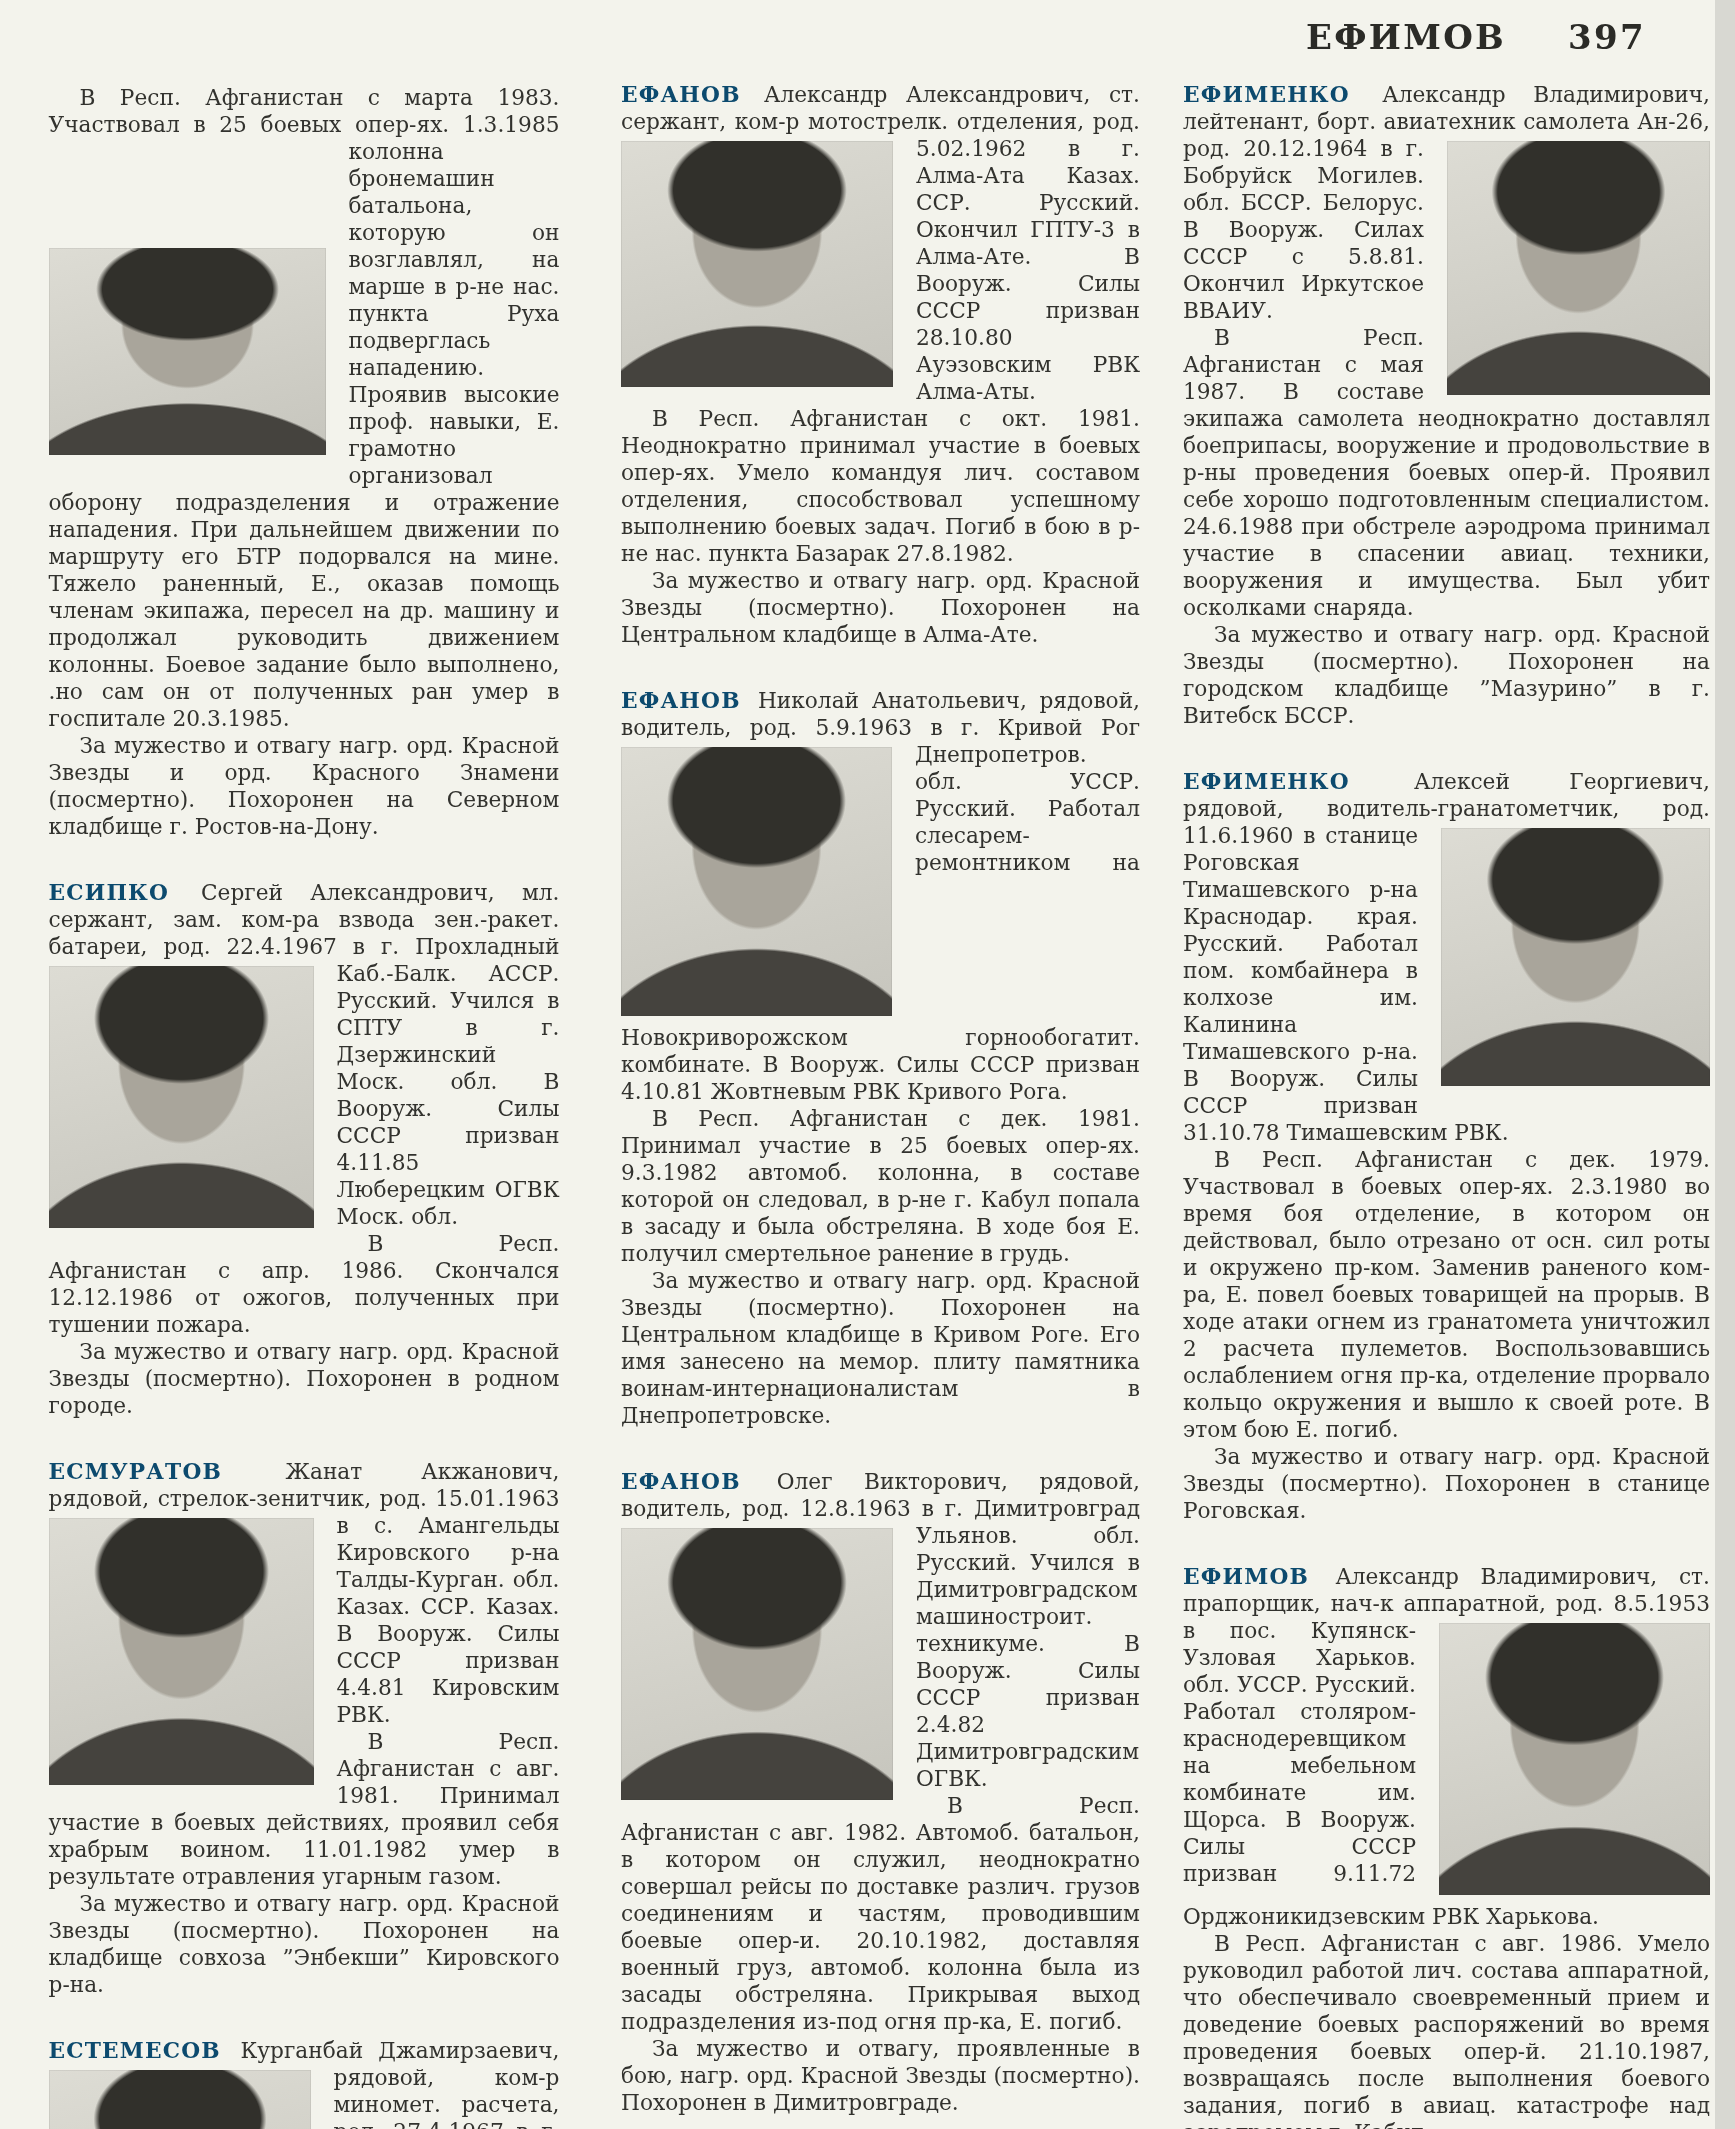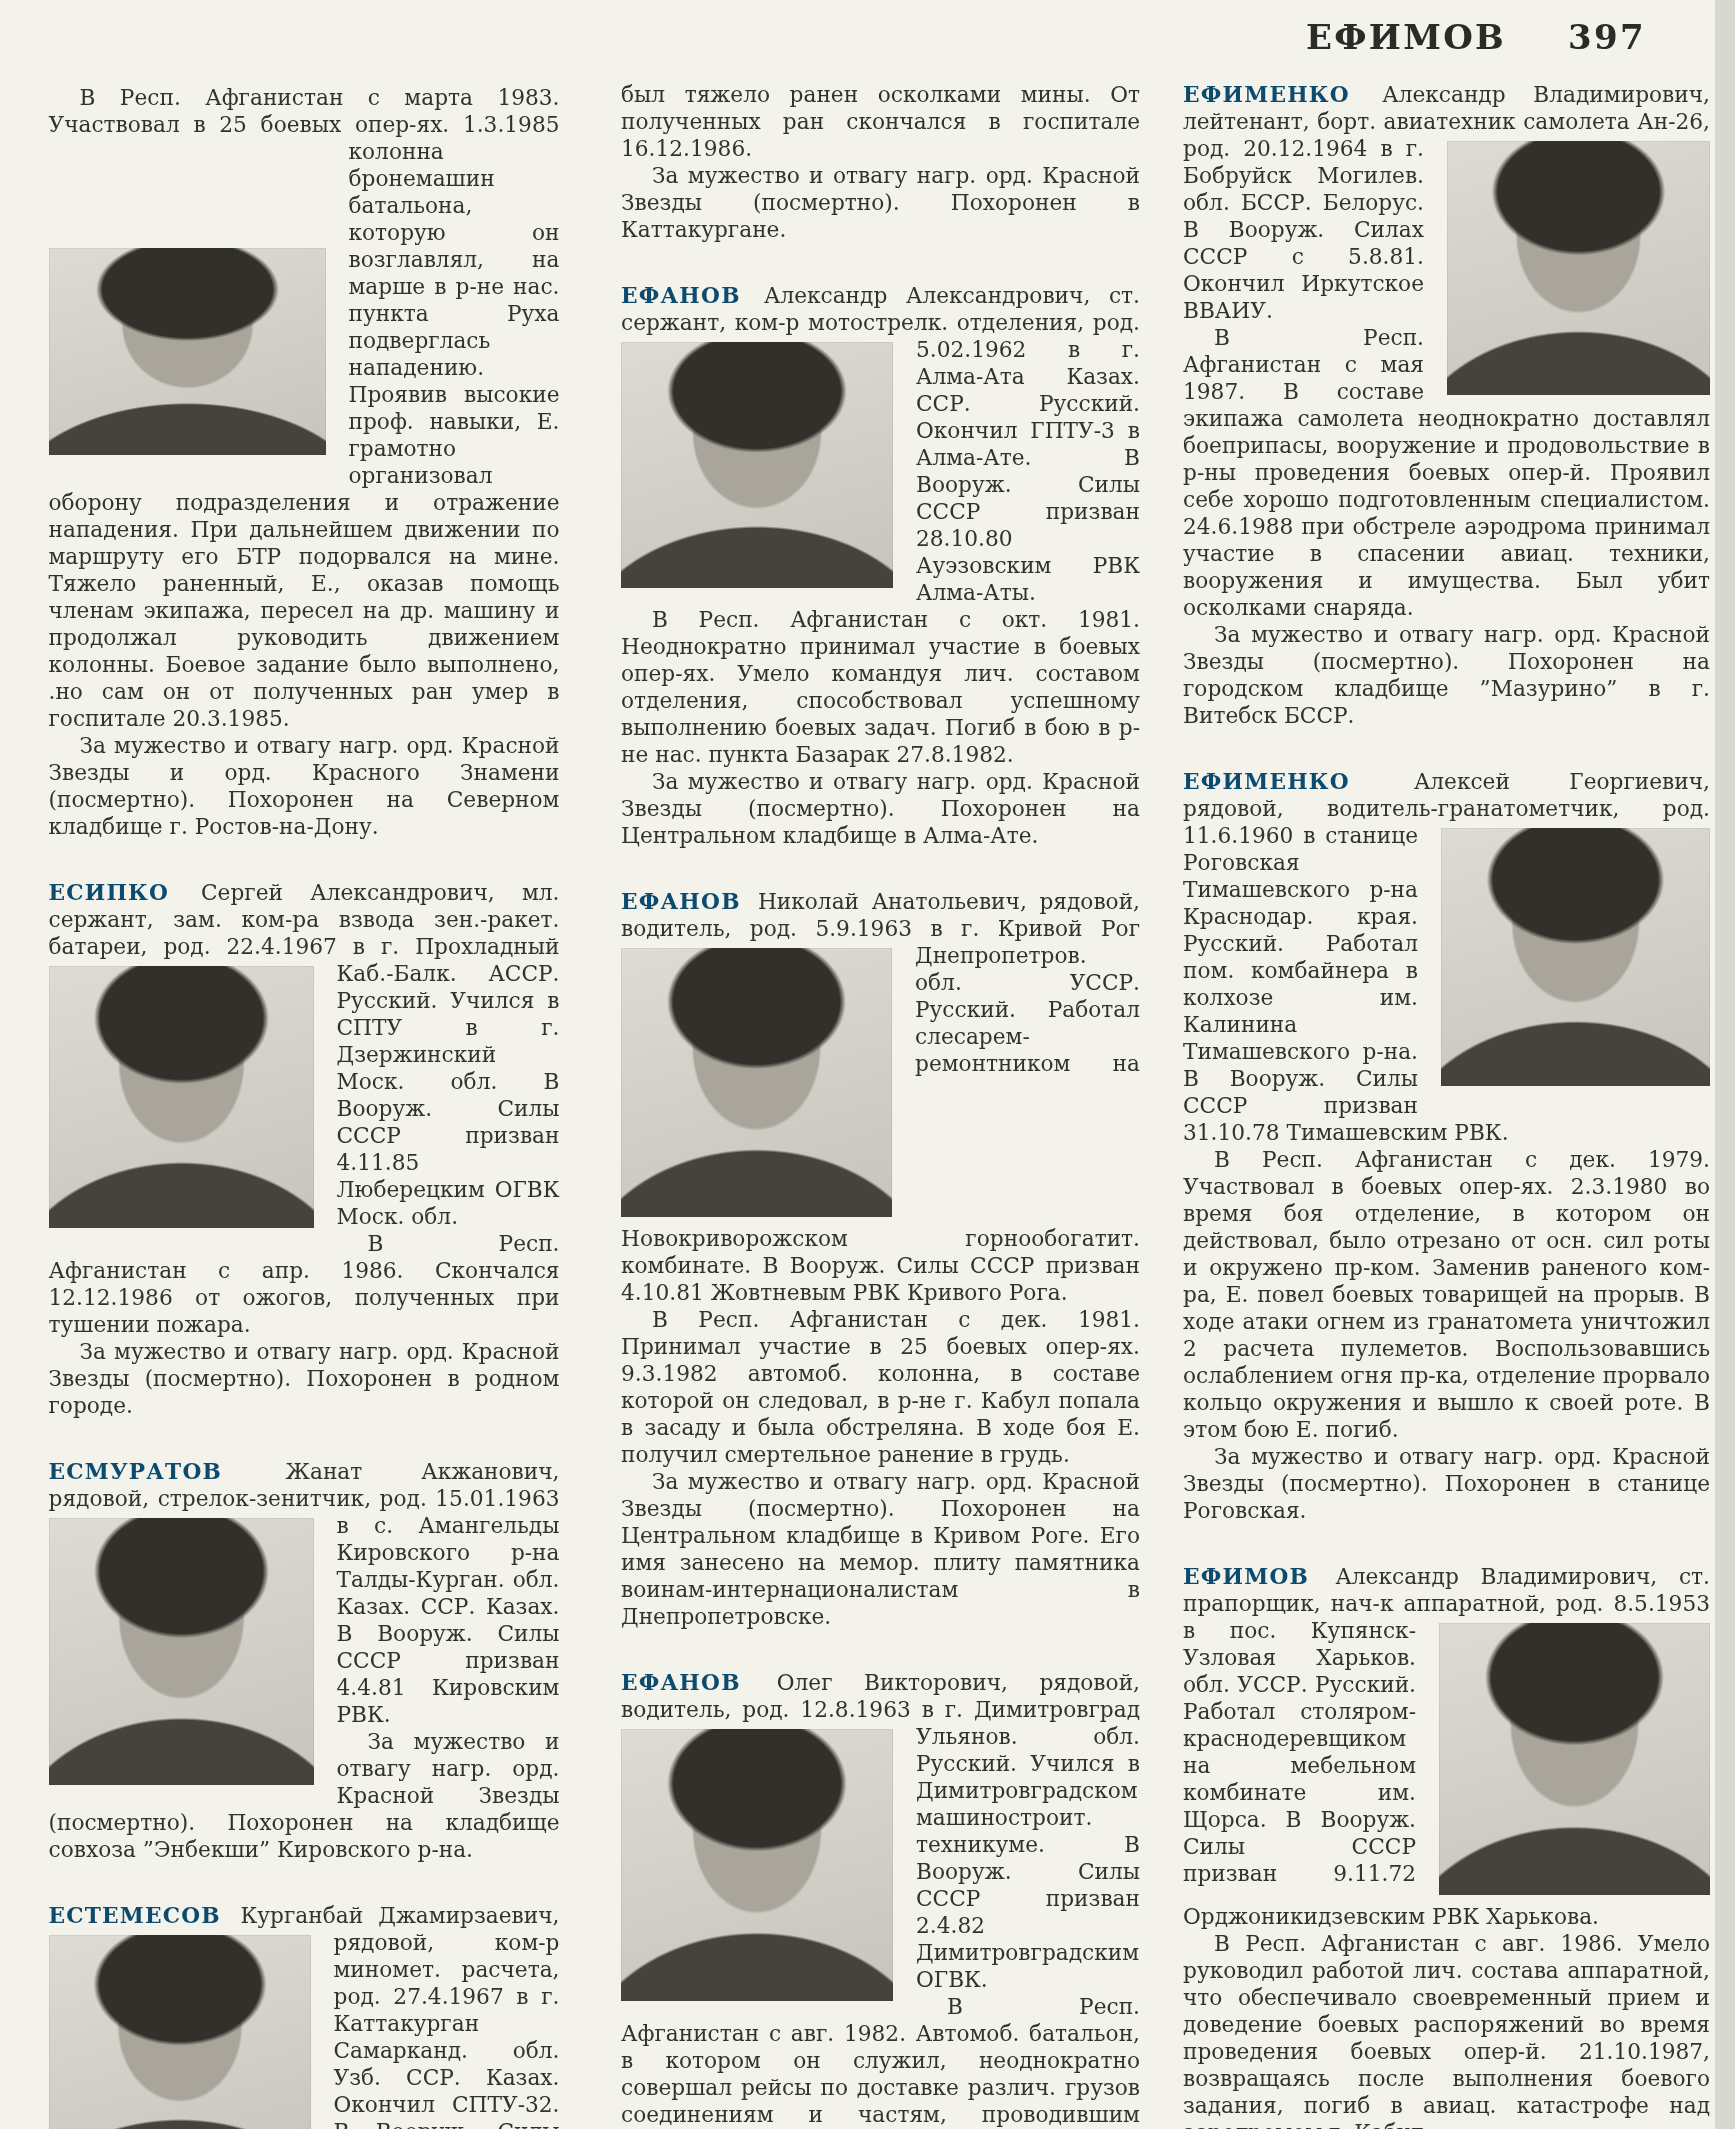--- a/index.html
+++ b/index.html
@@ -71,41 +71,38 @@
       <div class="p indent">За мужество и отвагу нагр. орд. Красной Звезды (посмертно). Похоронен в родном городе.</div>
     </article>
 
     <article class="entry">
       <div class="p">
         <span class="surname">ЕСМУРАТОВ</span>
         <span>Жанат Акжанович, рядовой, стрелок-зенитчик, род. 15.01.1963 в с.</span>
         <div class="photo left" style="width:265px;height:267px;"></div>
         <span>Амангельды Кировского р-на Талды-Курган. обл. Казах. ССР. Казах. В Вооруж. Силы СССР призван 4.4.81 Кировским РВК.</span>
       </div>
+      <div class="p indent">В Респ. Афганистан с авг. 1981. Принимал участие в боевых действиях, проявил себя храбрым воином. 11.01.1982 умер в результате отравления угарным газом.</div>
       <div class="p indent">За мужество и отвагу нагр. орд. Красной Звезды (посмертно). Похоронен на кладбище совхоза ”Энбекши” Кировского р-на.</div>
     </article>
 
     <article class="entry">
       <div class="p">
         <span class="surname">ЕСТЕМЕСОВ</span>
         <span>Курганбай Джамирзаевич,</span>
         <div class="photo left" style="width:262px;height:246px;"></div>
         <span>рядовой, ком-р миномет. расчета, род. 27.4.1967 в г. Каттакурган Самарканд. обл. Узб. ССР. Казах. Окончил СПТУ-32. В Вооруж. Силы СССР призван 29.10.85 Каттакурганским ОГВК.</span>
       </div>
 
     </article>
 
   </div>
 
   <div class="col col-2">
 
-    <article class="entry">
-      <div class="p">был тяжело ранен осколками мины. От полученных ран скончался в госпитале 16.12.1986.</div>
-      <div class="p indent">За мужество и отвагу нагр. орд. Красной Звезды (посмертно). Похоронен в Каттакургане.</div>
-    </article>
 
     <article class="entry">
       <div class="p">
         <span class="surname">ЕФАНОВ</span>
         <span>Александр Александрович, ст. сержант, ком-р мотострелк. отделения,</span>
         <div class="photo left" style="width:272px;height:246px;"></div>
         <span>род. 5.02.1962 в г. Алма-Ата Казах. ССР. Русский. Окончил ГПТУ-3 в Алма-Ате. В Вооруж. Силы СССР призван 28.10.80 Ауэзовским РВК Алма-Аты.</span>
       </div>
       <div class="p indent">В Респ. Афганистан с окт. 1981. Неоднократно принимал участие в боевых опер-ях. Умело командуя лич. составом отделения, способствовал успешному выполнению боевых задач. Погиб в бою в р-не нас. пункта Базарак 27.8.1982.</div>
       <div class="p indent">За мужество и отвагу нагр. орд. Красной Звезды (посмертно). Похоронен на Центральном кладбище в Алма-Ате.</div>

